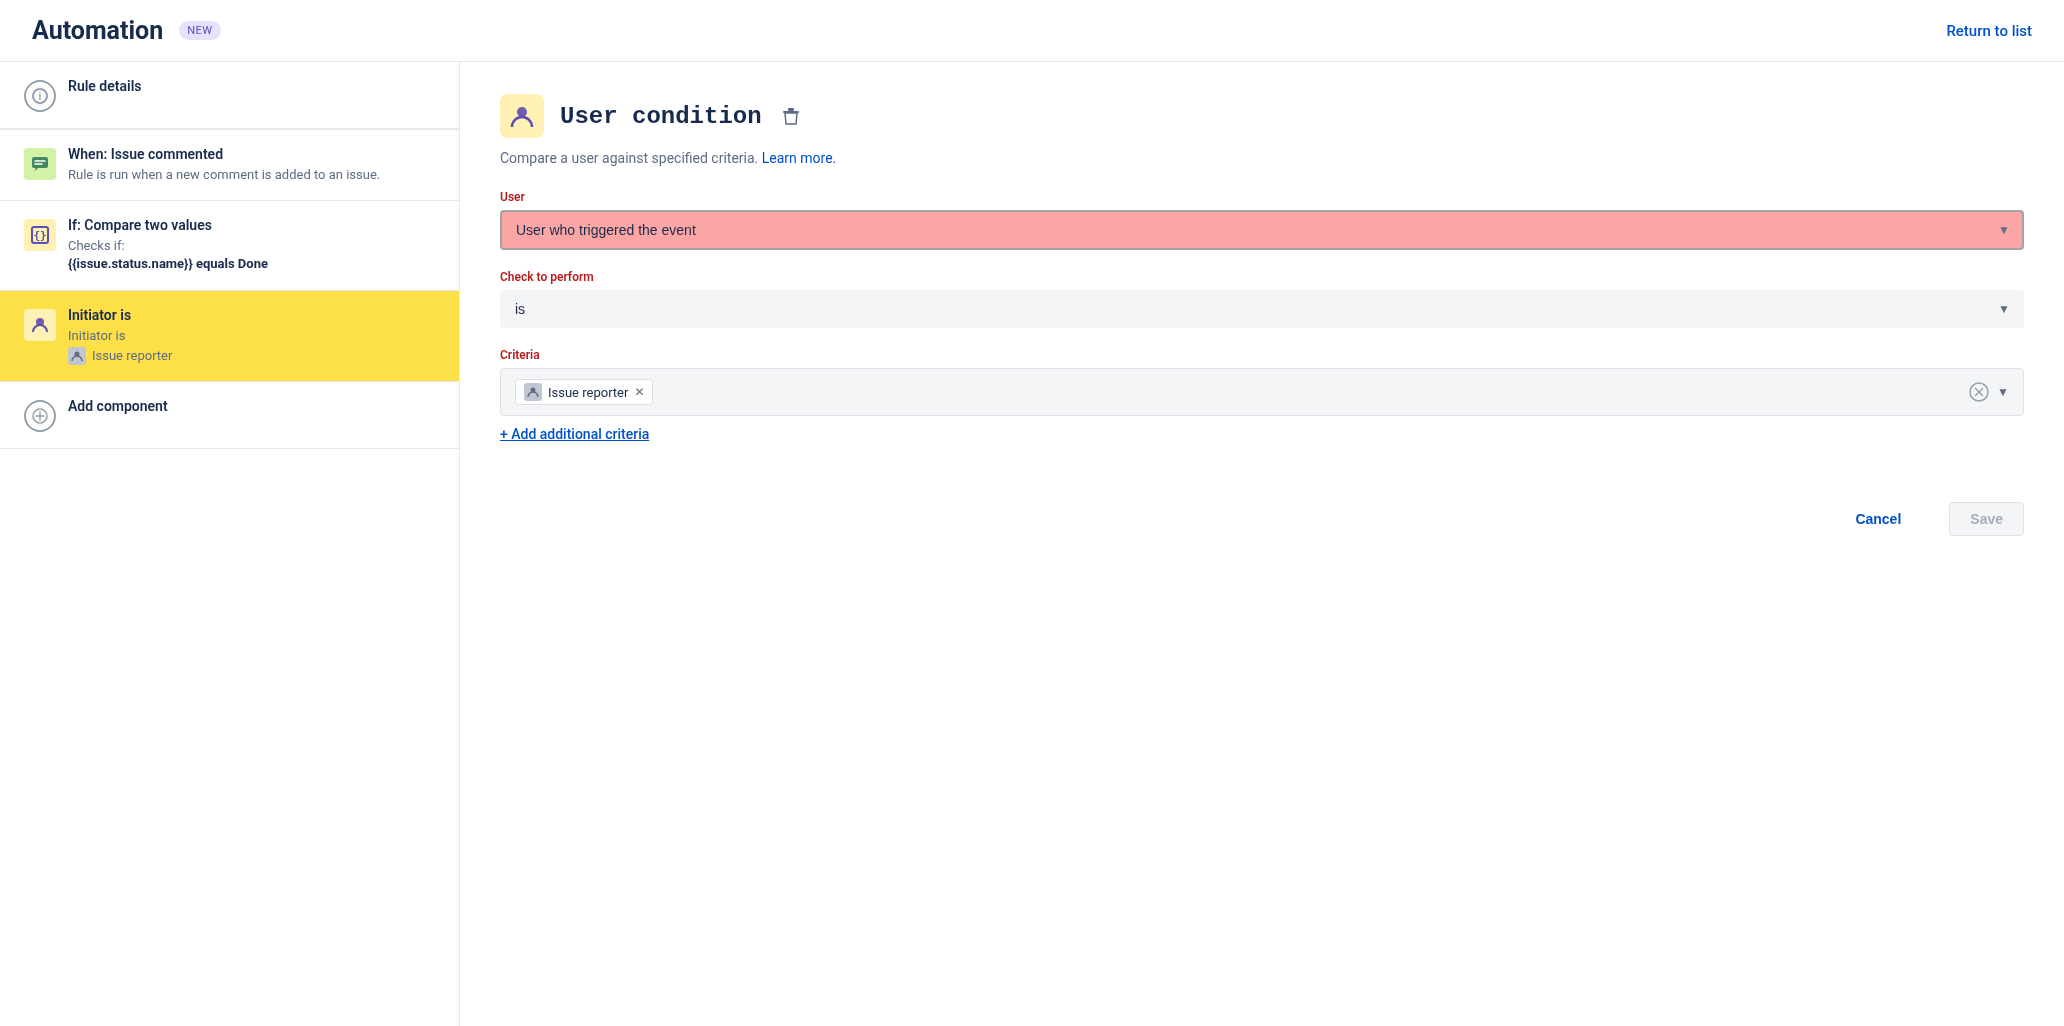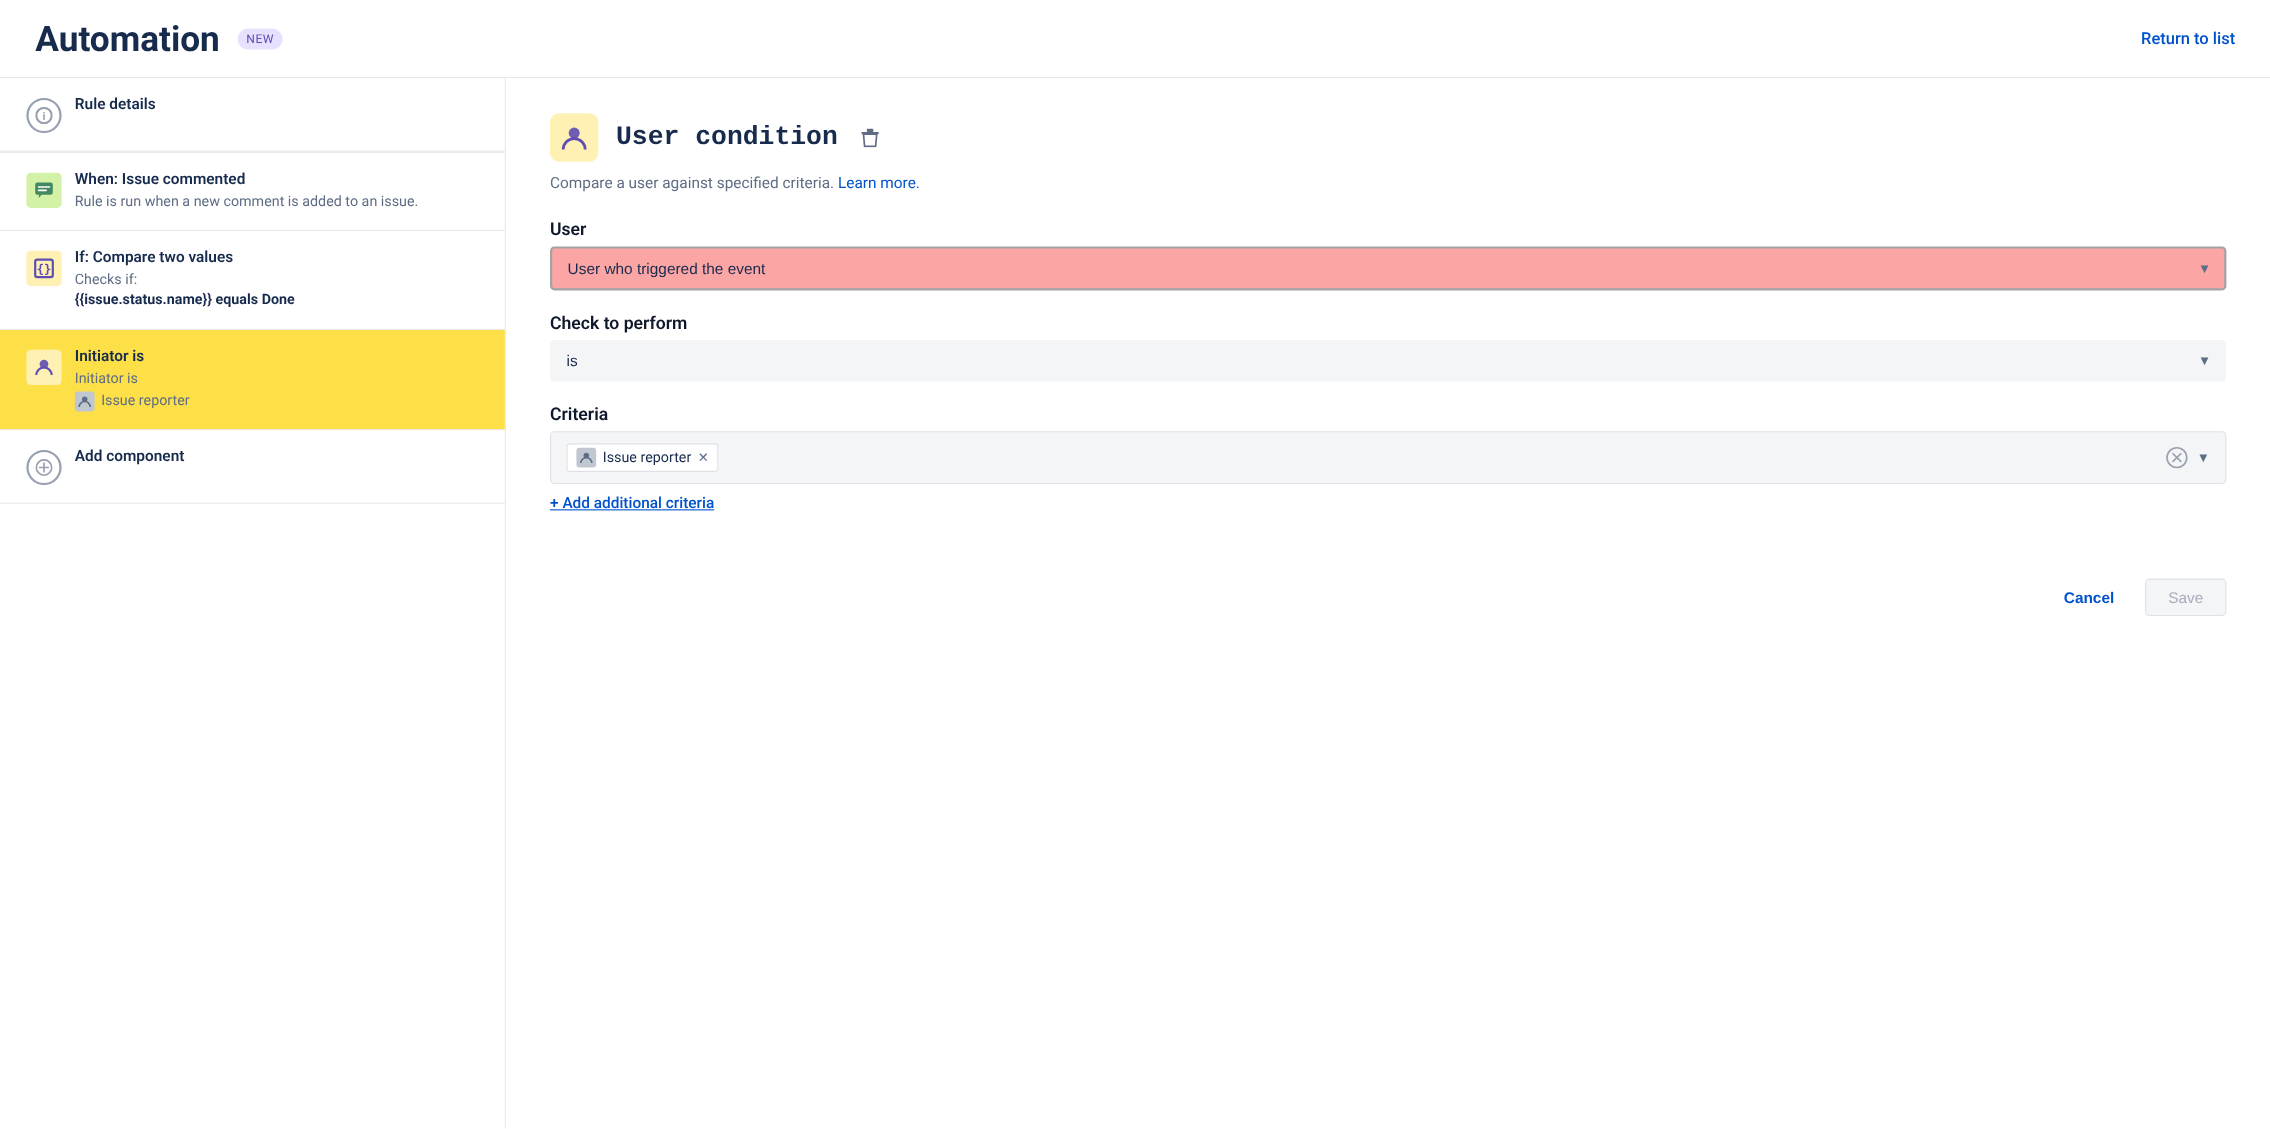--- a/index.html
+++ b/index.html
@@ -21,21 +21,21 @@
       justify-content: space-between;
       padding: 16px 32px;
       border-bottom: 1px solid #e8e8e8;
     }
     .header-left {
       display: flex;
       align-items: center;
       gap: 16px;
     }
     .header-title {
-      font-size: 32px;
+      font-size: 25px;
       font-weight: 700;
       color: #172b4d;
     }
     .new-badge {
       background: #e8e0ff;
       color: #5e4db2;
       font-size: 11px;
       font-weight: 400;
       padding: 3px 8px;
       border-radius: 12px;
@@ -159,23 +159,23 @@
       margin-bottom: 24px;
     }
     .panel-desc a {
       color: #0052cc;
       text-decoration: none;
     }
     .field-group {
       margin-bottom: 20px;
     }
     .field-label {
-      font-size: 16px;
+      font-size: 12px;
       font-weight: 600;
-      color: #0f172a;
+      color: #b91c1c;
       margin-bottom: 6px;
       text-transform: none;
     }
     .select-wrapper {
       position: relative;
     }
     .select-wrapper select {
       width: 100%;
       padding: 10px 40px 10px 14px;
       border: 2px solid #a3a3a3;
@@ -273,24 +273,25 @@
       font-size: 14px;
       font-weight: 600;
       cursor: pointer;
       padding: 8px 16px;
     }
     .btn-save {
       background: #f4f5f7;
       border: 1px solid #dfe1e6;
       color: #a5adba;
       font-size: 14px;
-      font-weight: 400;
+      font-weight: 700;
       cursor: not-allowed;
       padding: 8px 20px;
       border-radius: 4px;
+      margin-left: 20px;
     }
     
     svg { display: block; }
     .divider {
       height: 1px;
       background: #e8e8e8;
       margin: 0;
     }
   </style>
 </head>

